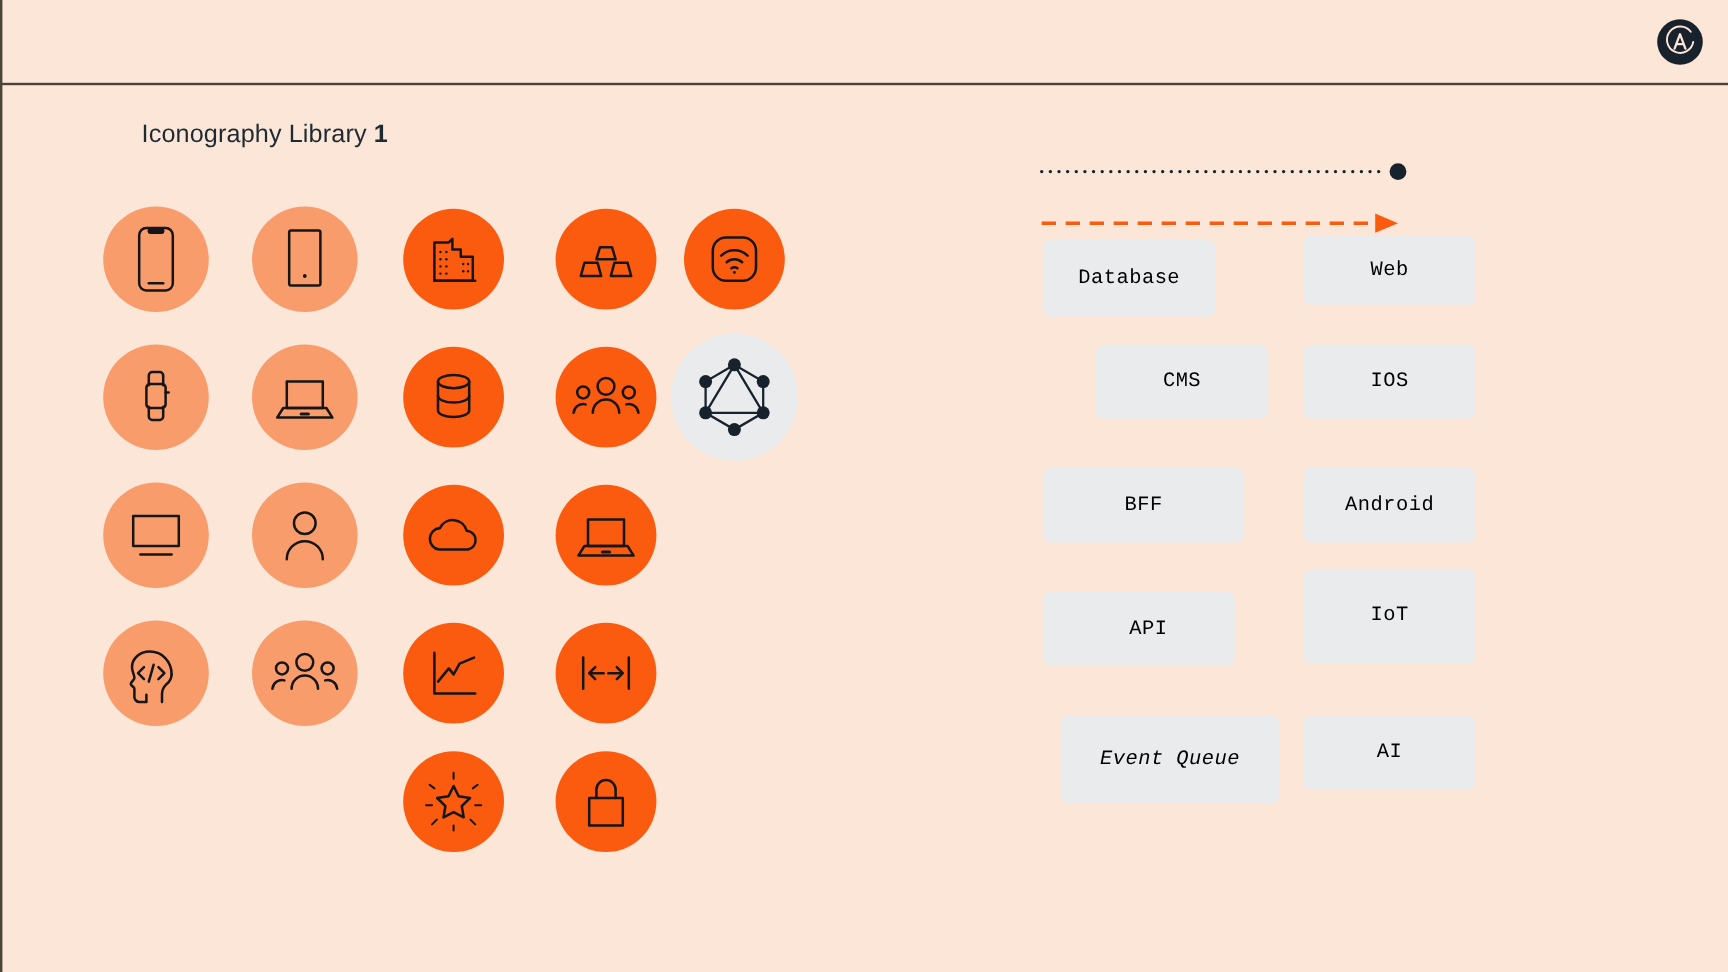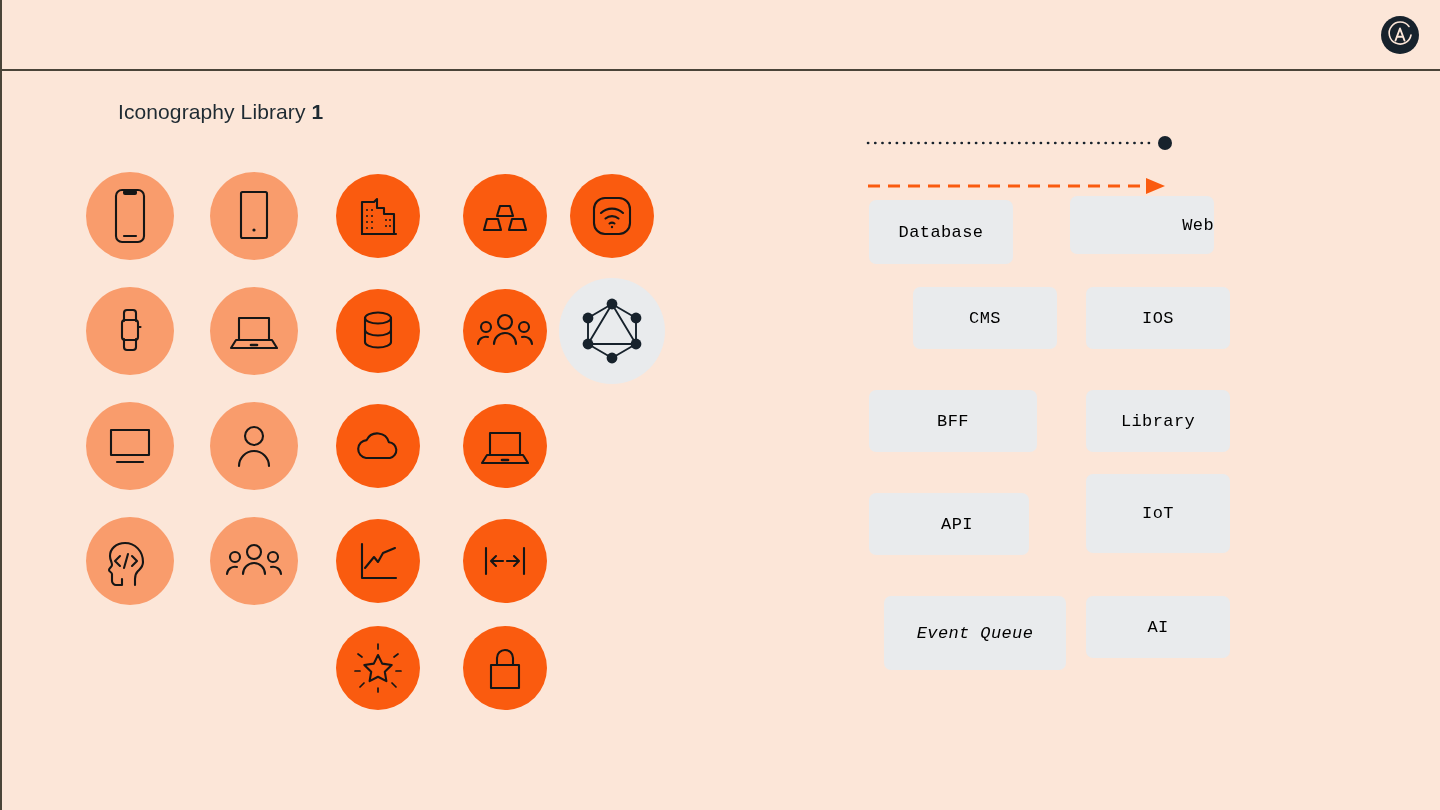--- a/index.html
+++ b/index.html
@@ -310,34 +310,34 @@
       <circle cx="305" cy="15" r="7" fill="#17222C"></circle>
       <line x1="8" y1="58" x2="288" y2="58" stroke="#FA5B0F" stroke-width="3" stroke-dasharray="12 8"></line>
       <path d="M286 50 L305 58 L286 66 Z" fill="#FA5B0F"></path>
     </svg>
   </div>
 
   <div id="node-panel">
       <div class="node-box" style="left: 9px; top: 80px; width: 144px; height: 64px; background: rgb(233, 235, 237);">
         <span>Database</span>
       </div>
-      <div class="node-box" style="left: 210px; top: 76px; width: 144px; height: 58px; background: rgb(233, 235, 237); justify-content: flex-end;">
+      <div class="node-box" style="left: 226px; top: 76px; width: 144px; height: 58px; background: rgb(233, 235, 237);">
         <span>Web</span>
       </div>
       <div class="node-box" style="left: 9px; top: 167px; width: 144px; height: 62px; background: rgb(233, 235, 237); margin-left: 44px;">
         <span>CMS</span>
       </div>
       <div class="node-box" style="left: 226px; top: 167px; width: 144px; height: 62px; background: rgb(233, 235, 237);">
         <span>IOS</span>
       </div>
       <div class="node-box" style="left: 9px; top: 270px; width: 168px; height: 62px; background: rgb(233, 235, 237);">
         <span>BFF</span>
       </div>
       <div class="node-box" style="left: 226px; top: 270px; width: 144px; height: 62px; background: rgb(233, 235, 237);">
-        <span>Library</span>
+        <span>Android</span>
       </div>
       <div class="node-box" style="left: 9px; top: 373px; width: 144px; height: 62px; background: rgb(233, 235, 237); padding-left: 16px;">
         <span>API</span>
       </div>
       <div class="node-box" style="left: 226px; top: 354px; width: 144px; height: 79px; background: rgb(233, 235, 237);">
         <span>IoT</span>
       </div>
       <div class="node-box" style="left: 24px; top: 476px; width: 182px; height: 74px; background: rgb(233, 235, 237); font-style: italic;">
         <span>Event Queue</span>
       </div>

